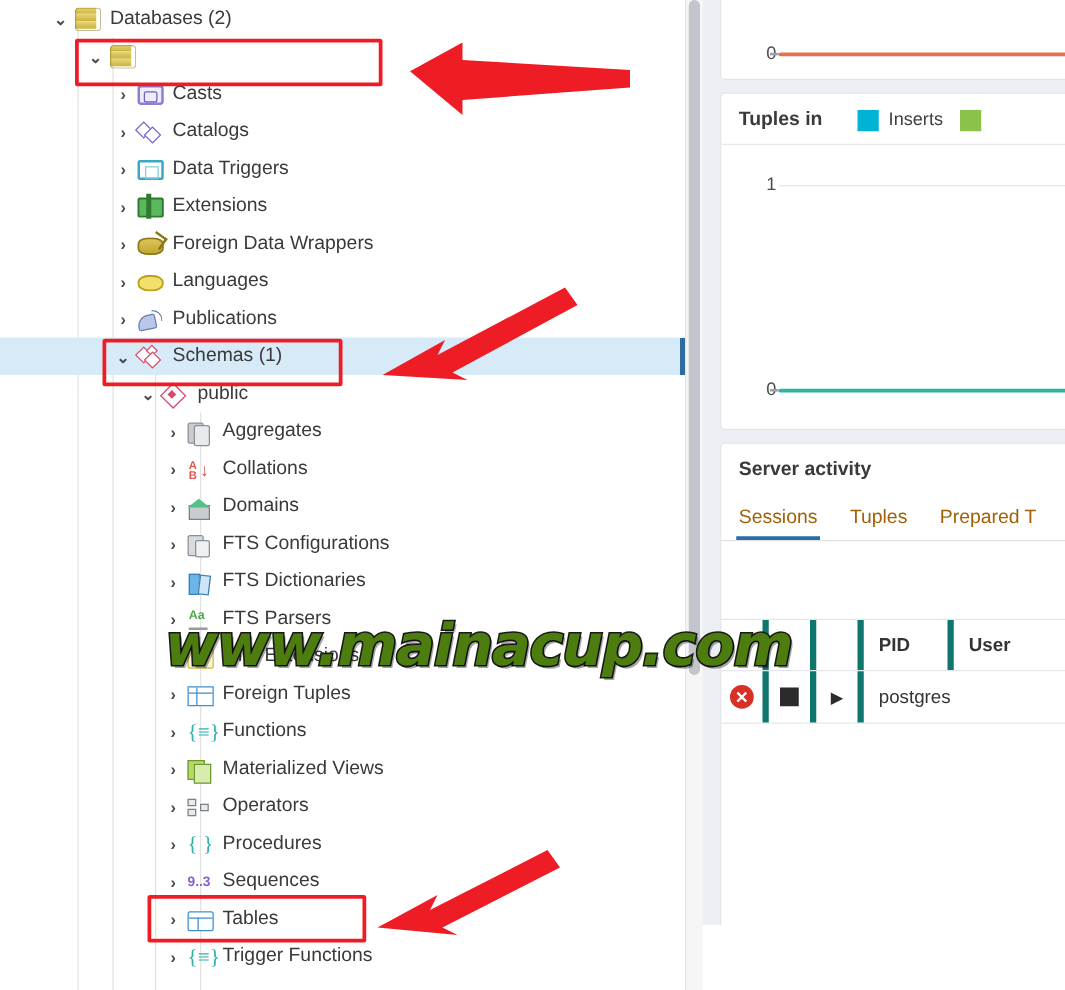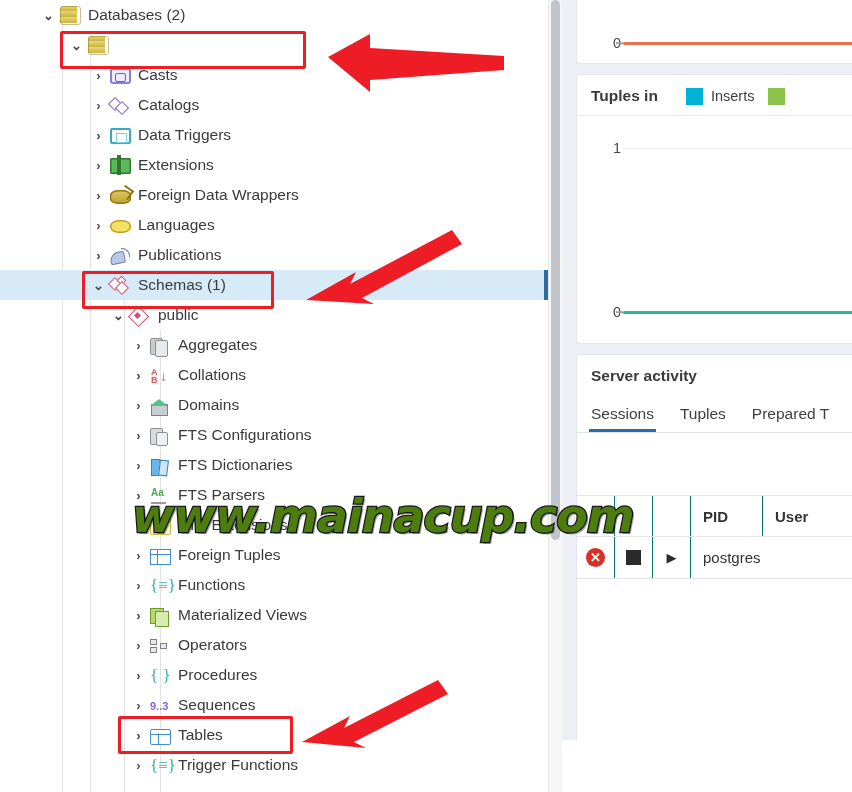--- a/index.html
+++ b/index.html
@@ -359,38 +359,38 @@
     position: absolute; width: 7px; height: 1.5px; background: #9aa0a6; left: 39px;
     transform: translateY(-50%);
   }
 
   .tabs {
     display: flex; align-items: flex-end;
     padding: 0 0 0 14px; height: 38px;
     border-bottom: 1px solid #e0e3e6;
   }
   .tab {
-    font-size: 15.5px; color: #404040;
+    font-size: 15.5px; color: #a16207;
     padding: 0 13px 9px 0; margin-right: 13px;
     position: relative; white-space: nowrap;
   }
   .tab.active::after {
     content: ""; position: absolute;
     left: -2px; right: 11px; bottom: 0; height: 3px; background: #2b6ca3;
   }
 
   .grid-head, .grid-row {
     display: flex; align-items: center;
     border-bottom: 1px solid #e4e7ea;
     font-size: 15px; color: #333;
   }
   .grid-head { height: 42px; font-weight: bold; border-top: 1px solid #e4e7ea; }
   .grid-row { height: 42px; }
   .gc { height: 100%; display: flex; align-items: center; justify-content: center;
-        border-right: 1px solid #0f766e; }
+        border-right: 5px solid #0f766e; }
   .gc.lbl { justify-content: flex-start; padding-left: 12px; }
   .c-act { flex: 0 0 38px; }
   .c-stop { flex: 0 0 38px; }
   .c-play { flex: 0 0 38px; }
   .c-pid { flex: 0 0 72px; }
   .c-user { flex: 1 1 auto; }
 
   .ico-cancel {
     width: 19px; height: 19px; border-radius: 50%; background: #d93025;
     color: #fff; font-size: 13px; line-height: 19px; text-align: center;

